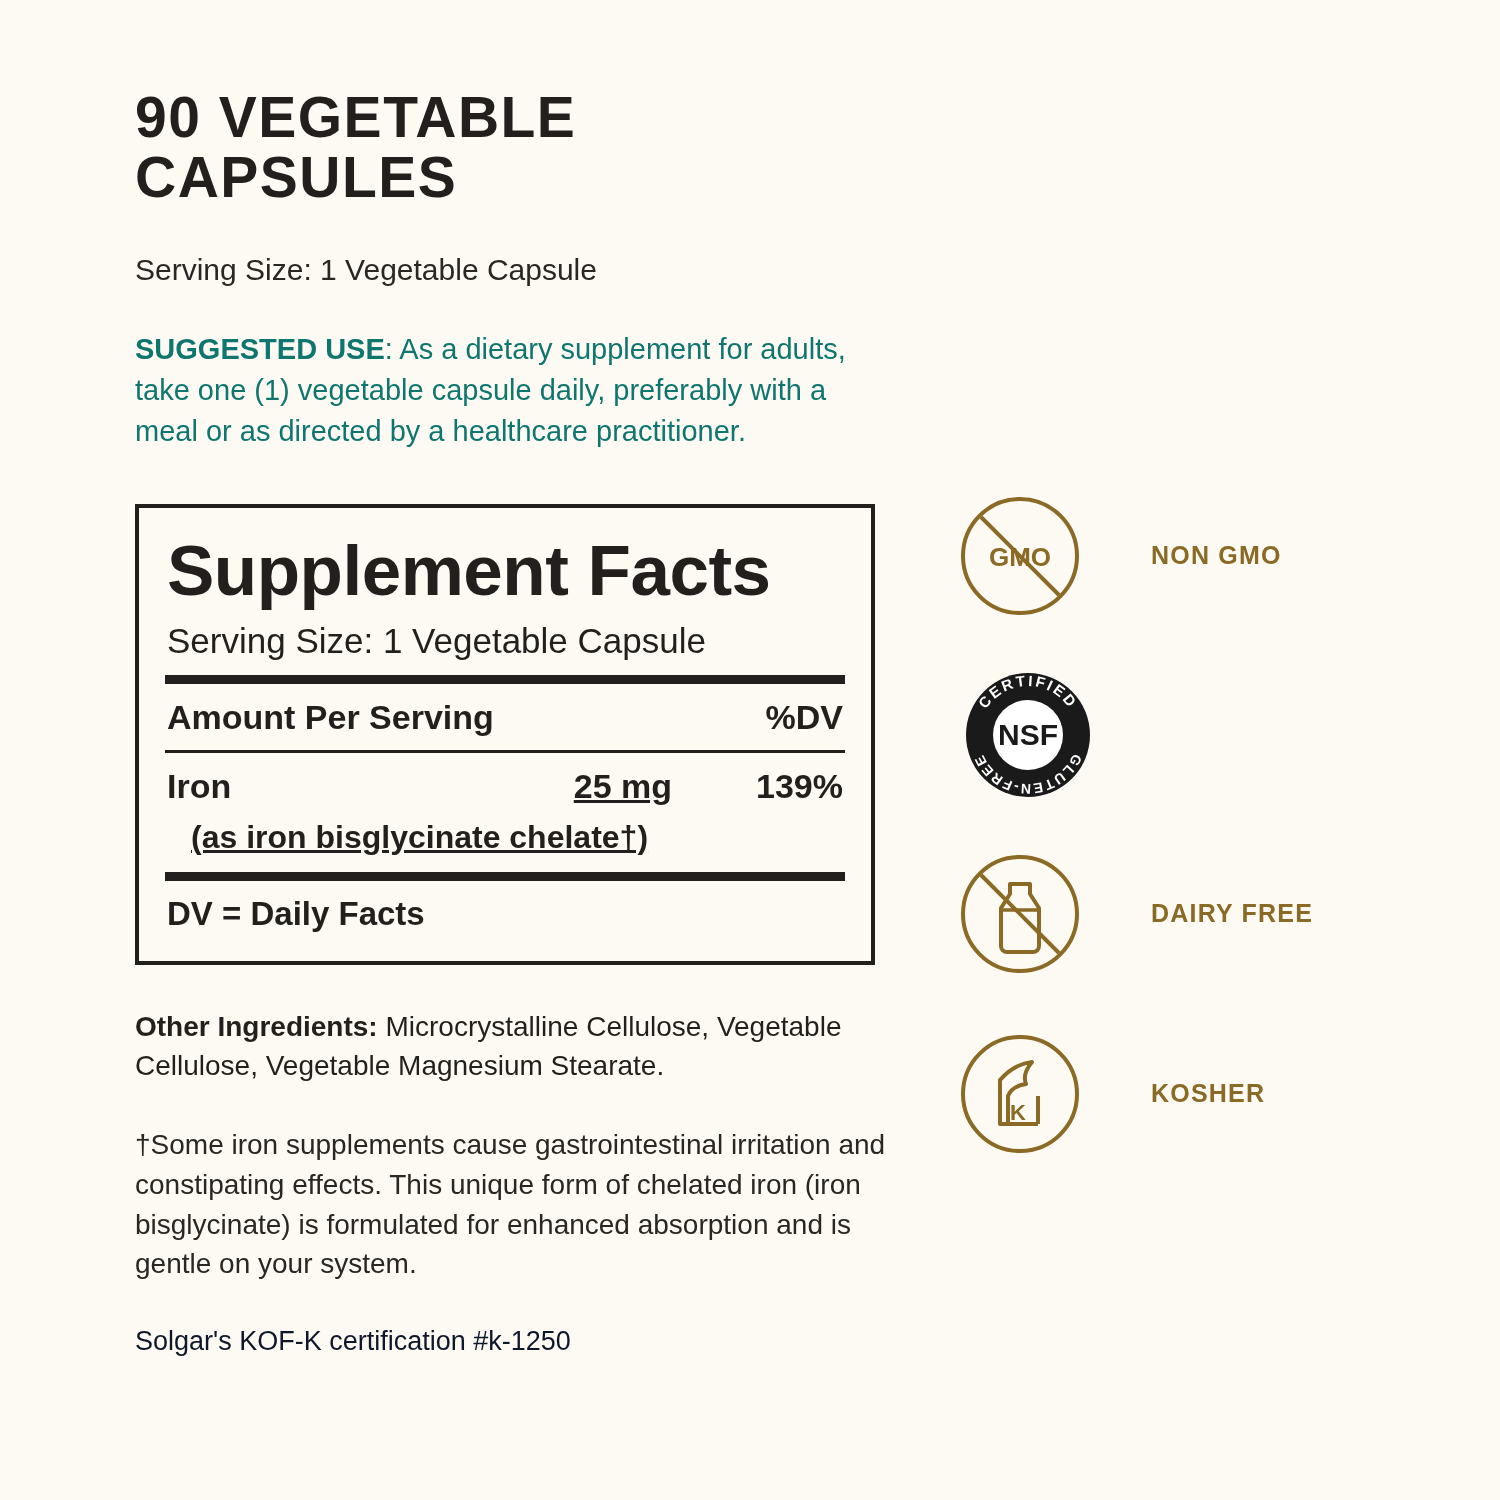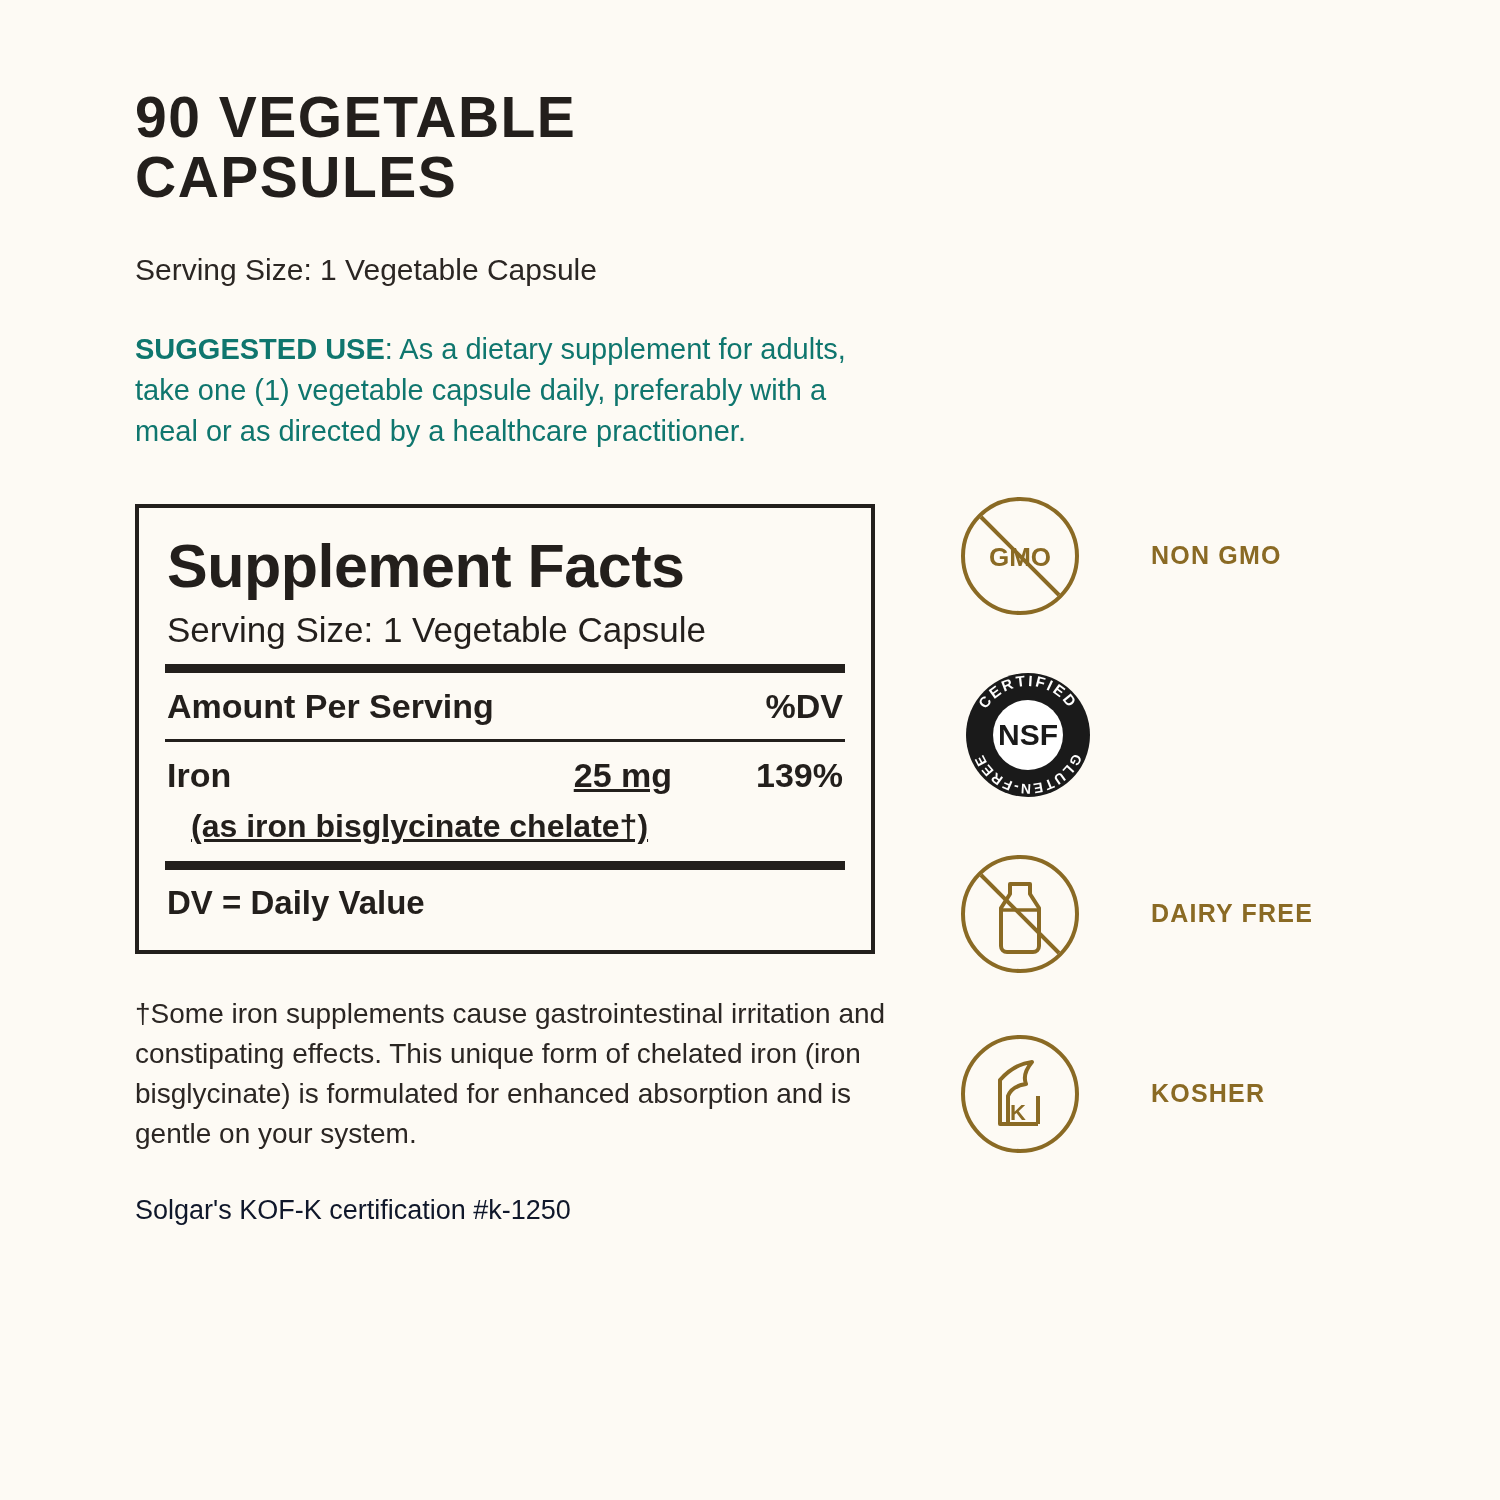--- a/index.html
+++ b/index.html
@@ -55,21 +55,21 @@
   
   .sf-panel {
     position: relative;
     width: 740px;
     border: 4px solid #231f1c;
     box-sizing: border-box;
     padding: 22px 26px 26px 26px;
     background: #fdfaf4;
   }
   .sf-title {
-    font-size: 61px;
+    font-size: 71px;
     font-weight: 700;
     line-height: 1.05;
     letter-spacing: -0.5px;
     margin: 4px 0 12px 2px;
   }
   .sf-serving {
     font-size: 35px;
     font-weight: 500;
     margin: 0 0 14px 2px;
   }
@@ -196,23 +196,24 @@
 
       <div class="sf-row">
         <div class="label">Iron</div>
         <div class="amt">25 mg</div>
         <div class="dv">139%</div>
       </div>
       <div class="sf-sub">(as iron bisglycinate chelate†)</div>
 
       <div class="rule-thick"></div>
 
-      <div class="sf-footer">DV = Daily Value</div>
-    </div>
-
+      <div class="sf-footer">DV = Daily Facts</div>
+    </div>
+
+    <p class="other-ing"><span class="bold">Other Ingredients:</span><span> Microcrystalline Cellulose, Vegetable Cellulose, Vegetable Magnesium Stearate.</span></p>
 
     <p class="dagger-note">†Some iron supplements cause gastrointestinal irritation and constipating effects. This unique form of chelated iron (iron bisglycinate) is formulated for enhanced absorption and is gentle on your system.</p>
 
     <p class="kofk">Solgar's KOF-K certification #k-1250</p>
   </div>
 
   <div class="badges">
 
     <div class="badge">
       <div class="badge-mark">

